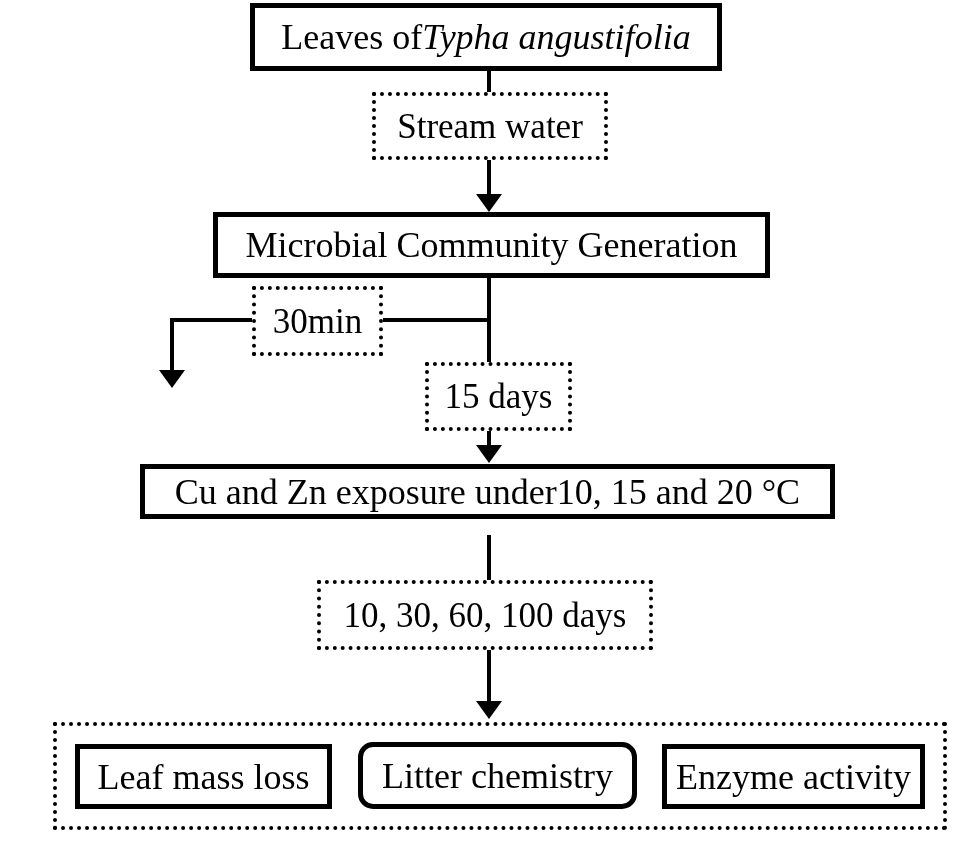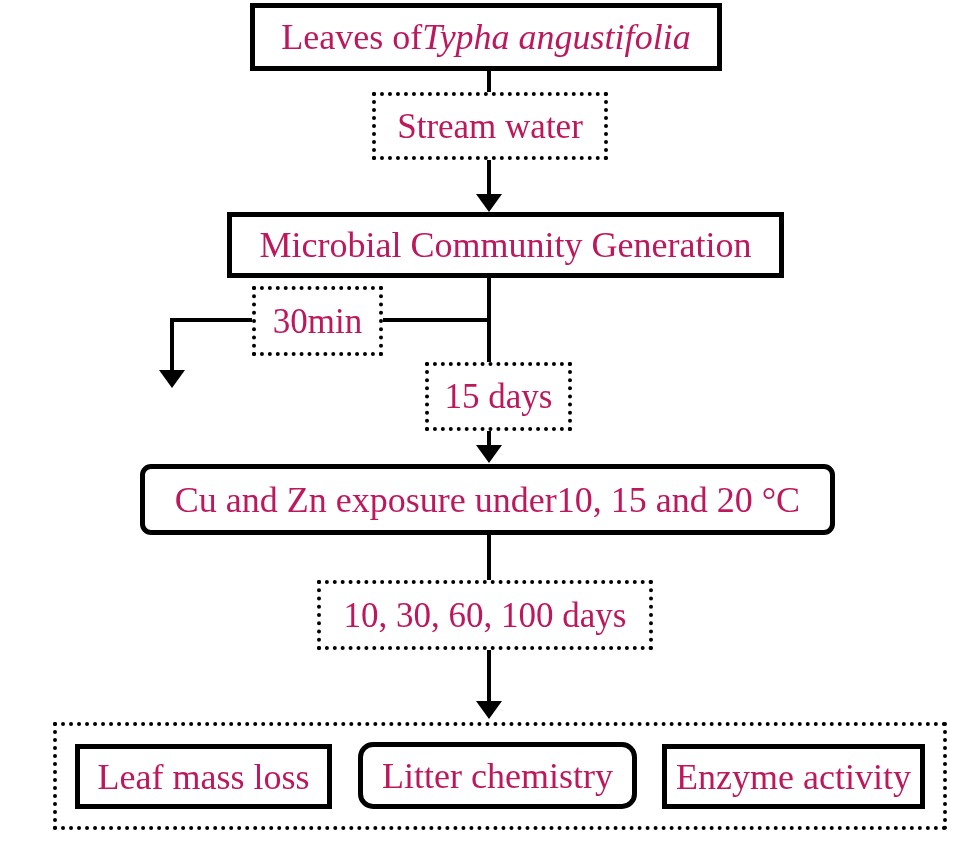--- a/index.html
+++ b/index.html
@@ -2,21 +2,21 @@
 <html><head>
 <meta charset="utf-8">
 <style>
   html, body { margin: 0; padding: 0; background: #ffffff; }
   #canvas {
     position: relative;
     width: 957px;
     height: 844px;
     background: #ffffff;
     font-family: "Liberation Serif", "DejaVu Serif", serif;
-    color: #be185d;
+    color: #000000;
     overflow: hidden;
   }
   .box {
     position: absolute;
     box-sizing: border-box;
     background: #ffffff;
     display: flex;
     align-items: center;
     justify-content: center;
     text-align: center;
@@ -75,34 +75,34 @@
 
   <div class="box solid" style="left:250px; top:3px; width:472px; height:68px;">
     <span>Leaves of </span>
     <span class="italic">Typha angustifolia</span>
   </div>
 
   <div class="box dotted" style="left:372px; top:92px; width:236px; height:68px;">
     <span>Stream water</span>
   </div>
 
-  <div class="box solid" style="left:213px; top:212px; width:557px; height:66px;margin-left:14px;">
+  <div class="box solid" style="left:213px; top:212px; width:557px; height:66px;">
     <span>Microbial Community Generation</span>
   </div>
 
   <div class="box dotted" style="left:252px; top:286px; width:131px; height:70px;">
     <span>30min</span>
   </div>
 
 
   <div class="box dotted" style="left:425px; top:362px; width:147px; height:69px;">
     <span>15 days</span>
   </div>
 
-  <div class="box solid" style="left:140px; top:464px; width:695px; height:71px;border-radius:11px;">
+  <div class="box solid" style="left:140px; top:464px; width:695px; height:55px;">
     <span>Cu and Zn exposure under10, 15 and 20 °C</span>
   </div>
 
   <div class="box dotted" style="left:317px; top:580px; width:336px; height:70px;">
     <span>10, 30, 60, 100 days</span>
   </div>
 
   <div class="container-dotted" style="left:53px; top:722px; width:894px; height:108px;">
     <div class="box solid" style="left:18px; top:18px; width:257px; height:65px;">
       <span>Leaf mass loss</span>

